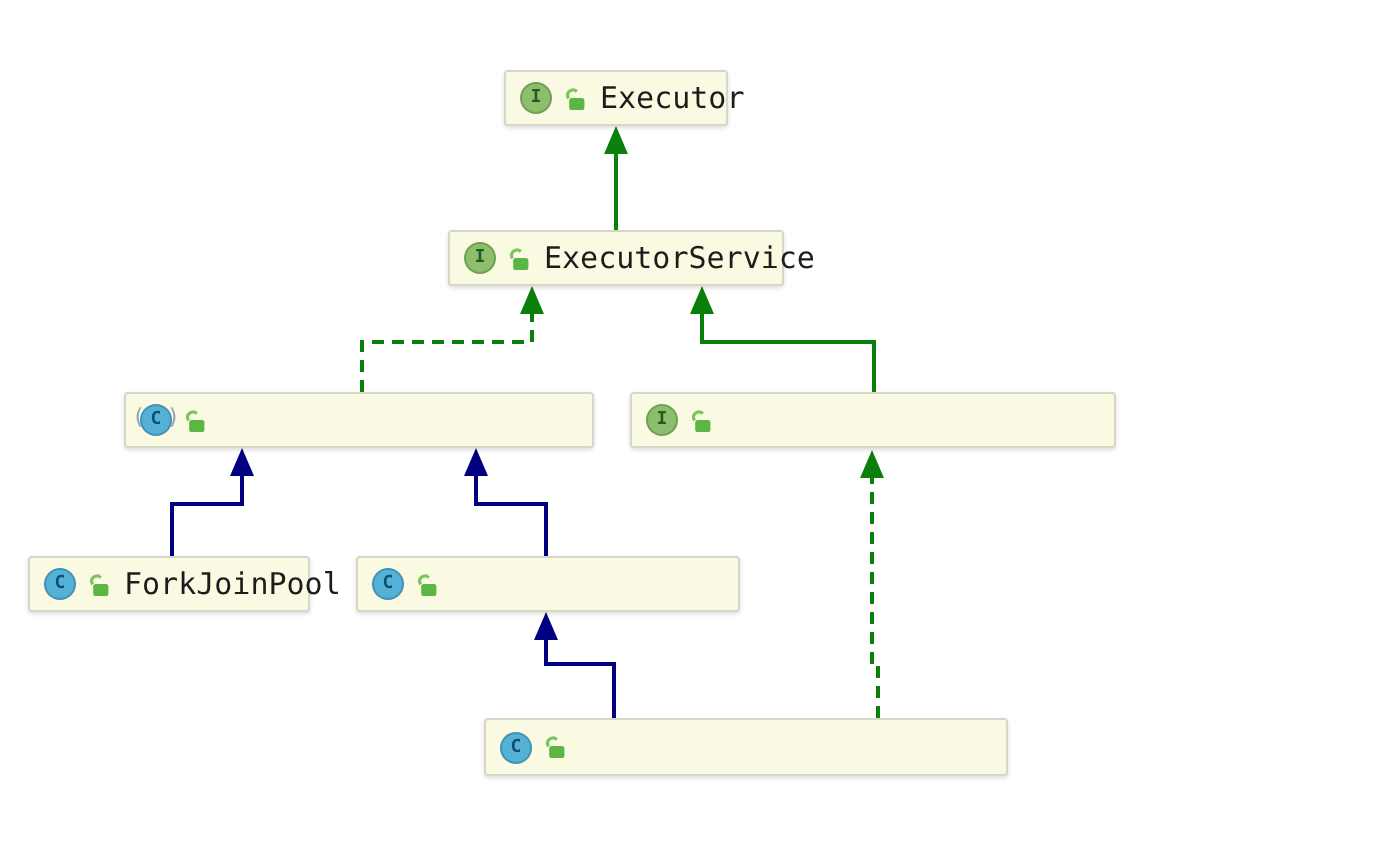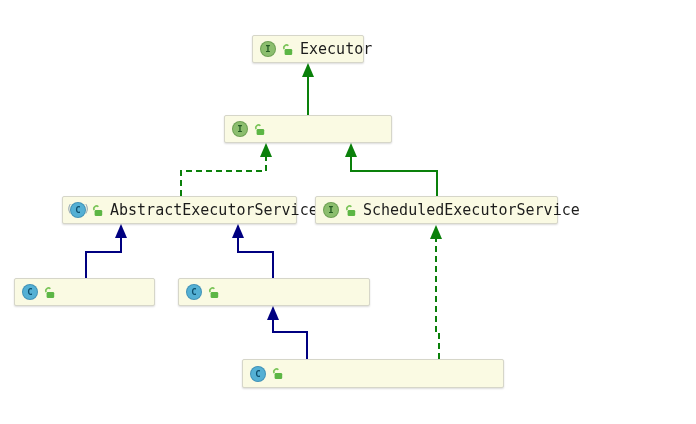--- a/index.html
+++ b/index.html
@@ -107,49 +107,49 @@
       <span class="label">Executor</span>
     </div>
     <div class="node" style="left: 224px; top: 115px; width: 168px; height: 28px;">
       <span class="type-icon iface">I</span>
       <span class="lock">
         <svg width="12" height="13" viewBox="0 0 12 13">
           <path d="M3.2 6.2 C1.6 3.2 5.2 0.6 7.4 2.8" fill="none" stroke="#7cc55a" stroke-width="1.6"></path>
           <rect x="3.6" y="6" width="7.6" height="6" rx="1.3" fill="#5cb645"></rect>
         </svg>
       </span>
+      <span class="label">ExecutorService</span>
     </div>
     <div class="node" style="left: 62px; top: 196px; width: 235px; height: 28px;">
       <span class="type-icon cls abstract">C</span>
       <span class="lock">
         <svg width="12" height="13" viewBox="0 0 12 13">
           <path d="M3.2 6.2 C1.6 3.2 5.2 0.6 7.4 2.8" fill="none" stroke="#7cc55a" stroke-width="1.6"></path>
           <rect x="3.6" y="6" width="7.6" height="6" rx="1.3" fill="#5cb645"></rect>
         </svg>
       </span>
-      <span class="label">AbstractExecutorService</span>
     </div>
     <div class="node" style="left: 315px; top: 196px; width: 243px; height: 28px;">
       <span class="type-icon iface">I</span>
       <span class="lock">
         <svg width="12" height="13" viewBox="0 0 12 13">
           <path d="M3.2 6.2 C1.6 3.2 5.2 0.6 7.4 2.8" fill="none" stroke="#7cc55a" stroke-width="1.6"></path>
           <rect x="3.6" y="6" width="7.6" height="6" rx="1.3" fill="#5cb645"></rect>
         </svg>
       </span>
-      <span class="label">ScheduledExecutorService</span>
     </div>
     <div class="node" style="left: 14px; top: 278px; width: 141px; height: 28px;">
       <span class="type-icon cls">C</span>
       <span class="lock">
         <svg width="12" height="13" viewBox="0 0 12 13">
           <path d="M3.2 6.2 C1.6 3.2 5.2 0.6 7.4 2.8" fill="none" stroke="#7cc55a" stroke-width="1.6"></path>
           <rect x="3.6" y="6" width="7.6" height="6" rx="1.3" fill="#5cb645"></rect>
         </svg>
       </span>
+      <span class="label">ForkJoinPool</span>
     </div>
     <div class="node" style="left: 178px; top: 278px; width: 192px; height: 28px;">
       <span class="type-icon cls">C</span>
       <span class="lock">
         <svg width="12" height="13" viewBox="0 0 12 13">
           <path d="M3.2 6.2 C1.6 3.2 5.2 0.6 7.4 2.8" fill="none" stroke="#7cc55a" stroke-width="1.6"></path>
           <rect x="3.6" y="6" width="7.6" height="6" rx="1.3" fill="#5cb645"></rect>
         </svg>
       </span>
     </div>

